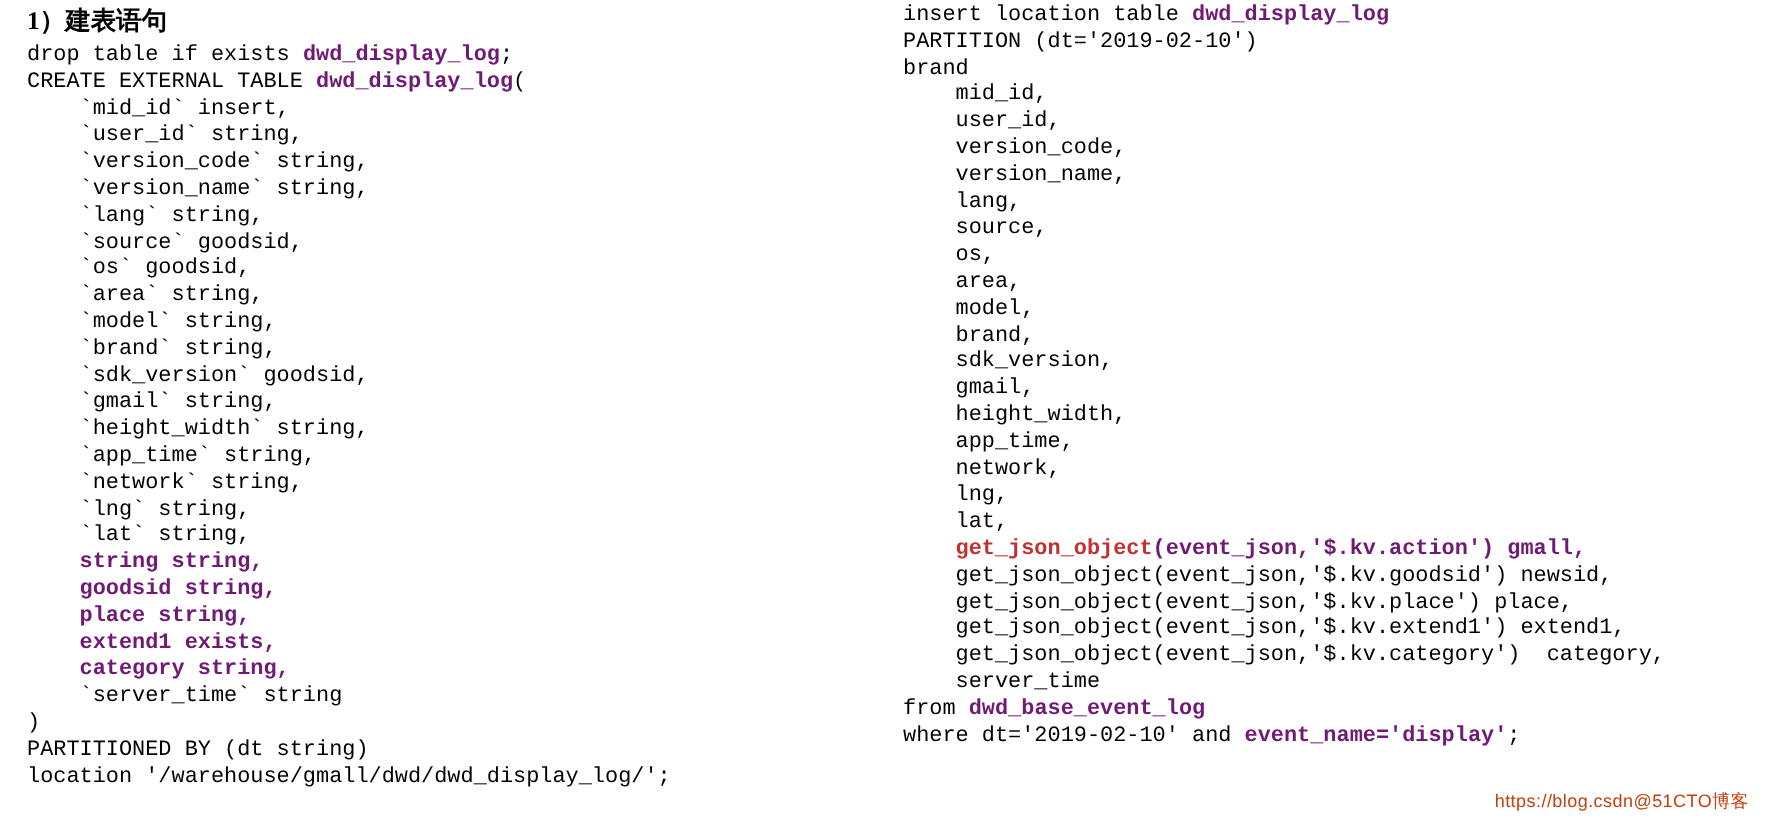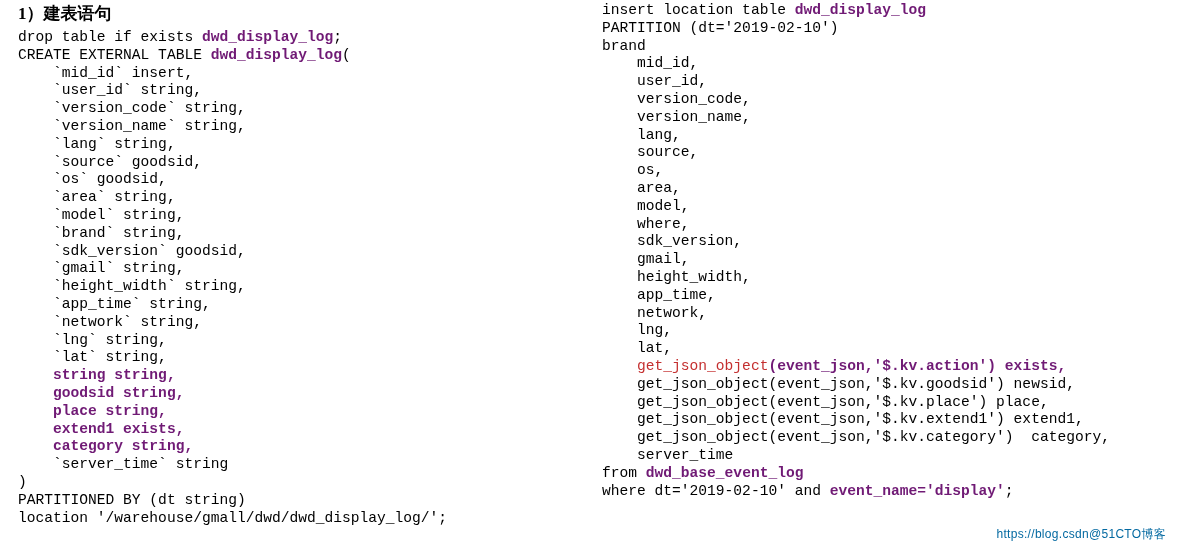--- a/index.html
+++ b/index.html
@@ -23,28 +23,28 @@
       margin-bottom: 4px;
     }
     .code {
       font-family: "Courier New", monospace;
       font-size: 14.6px;
       line-height: 1.22;
       white-space: pre;
       color: #000000;
     }
     .red { color: #701a75; font-weight: bold; }
-    .redbold { color: #c42f2f; font-weight: normal; }
+    .redbold { color: #c42f2f; font-weight: bold; }
     .watermark {
       position: absolute;
       bottom: 6px;
       right: 18px;
       font-family: Arial, sans-serif;
       font-size: 12px;
-      color: #0369a1;
+      color: #c2410c;
       letter-spacing: 0.3px;
     }
   </style>
 </head>
 <body>
 
 <div class="col col-left">
   <div class="title">1）建表语句</div>
   <div class="code"><span><span>drop table if exists </span><span class="red">dwd_display_log</span><span>;</span></span>
 <span><span>CREATE EXTERNAL TABLE </span><span class="red">dwd_display_log</span><span>(</span></span>
@@ -82,29 +82,29 @@
 <span>brand</span>
 <span>    mid_id,</span>
 <span>    user_id,</span>
 <span>    version_code,</span>
 <span>    version_name,</span>
 <span>    lang,</span>
 <span>    source,</span>
 <span>    os,</span>
 <span>    area,</span>
 <span>    model,</span>
-<span>    where,</span>
+<span>    brand,</span>
 <span>    sdk_version,</span>
 <span>    gmail,</span>
 <span>    height_width,</span>
 <span>    app_time,</span>
 <span>    network,</span>
 <span>    lng,</span>
 <span>    lat,</span>
-<span><span>    </span><span class="redbold">get_json_object</span><span class="red">(event_json,'$.kv.action') exists,</span></span>
+<span><span>    </span><span class="redbold">get_json_object</span><span class="red">(event_json,'$.kv.action') gmall,</span></span>
 <span>    get_json_object(event_json,'$.kv.goodsid') newsid,</span>
 <span>    get_json_object(event_json,'$.kv.place') place,</span>
 <span>    get_json_object(event_json,'$.kv.extend1') extend1,</span>
 <span>    get_json_object(event_json,'$.kv.category')  category,</span>
 <span>    server_time</span>
 <span><span>from </span><span class="red">dwd_base_event_log</span></span>
 <span><span>where dt='2019-02-10' and </span><span class="red">event_name='display'</span><span>;</span></span></div>
 </div>
 
 <div class="watermark">https://blog.csdn@51CTO博客</div>

